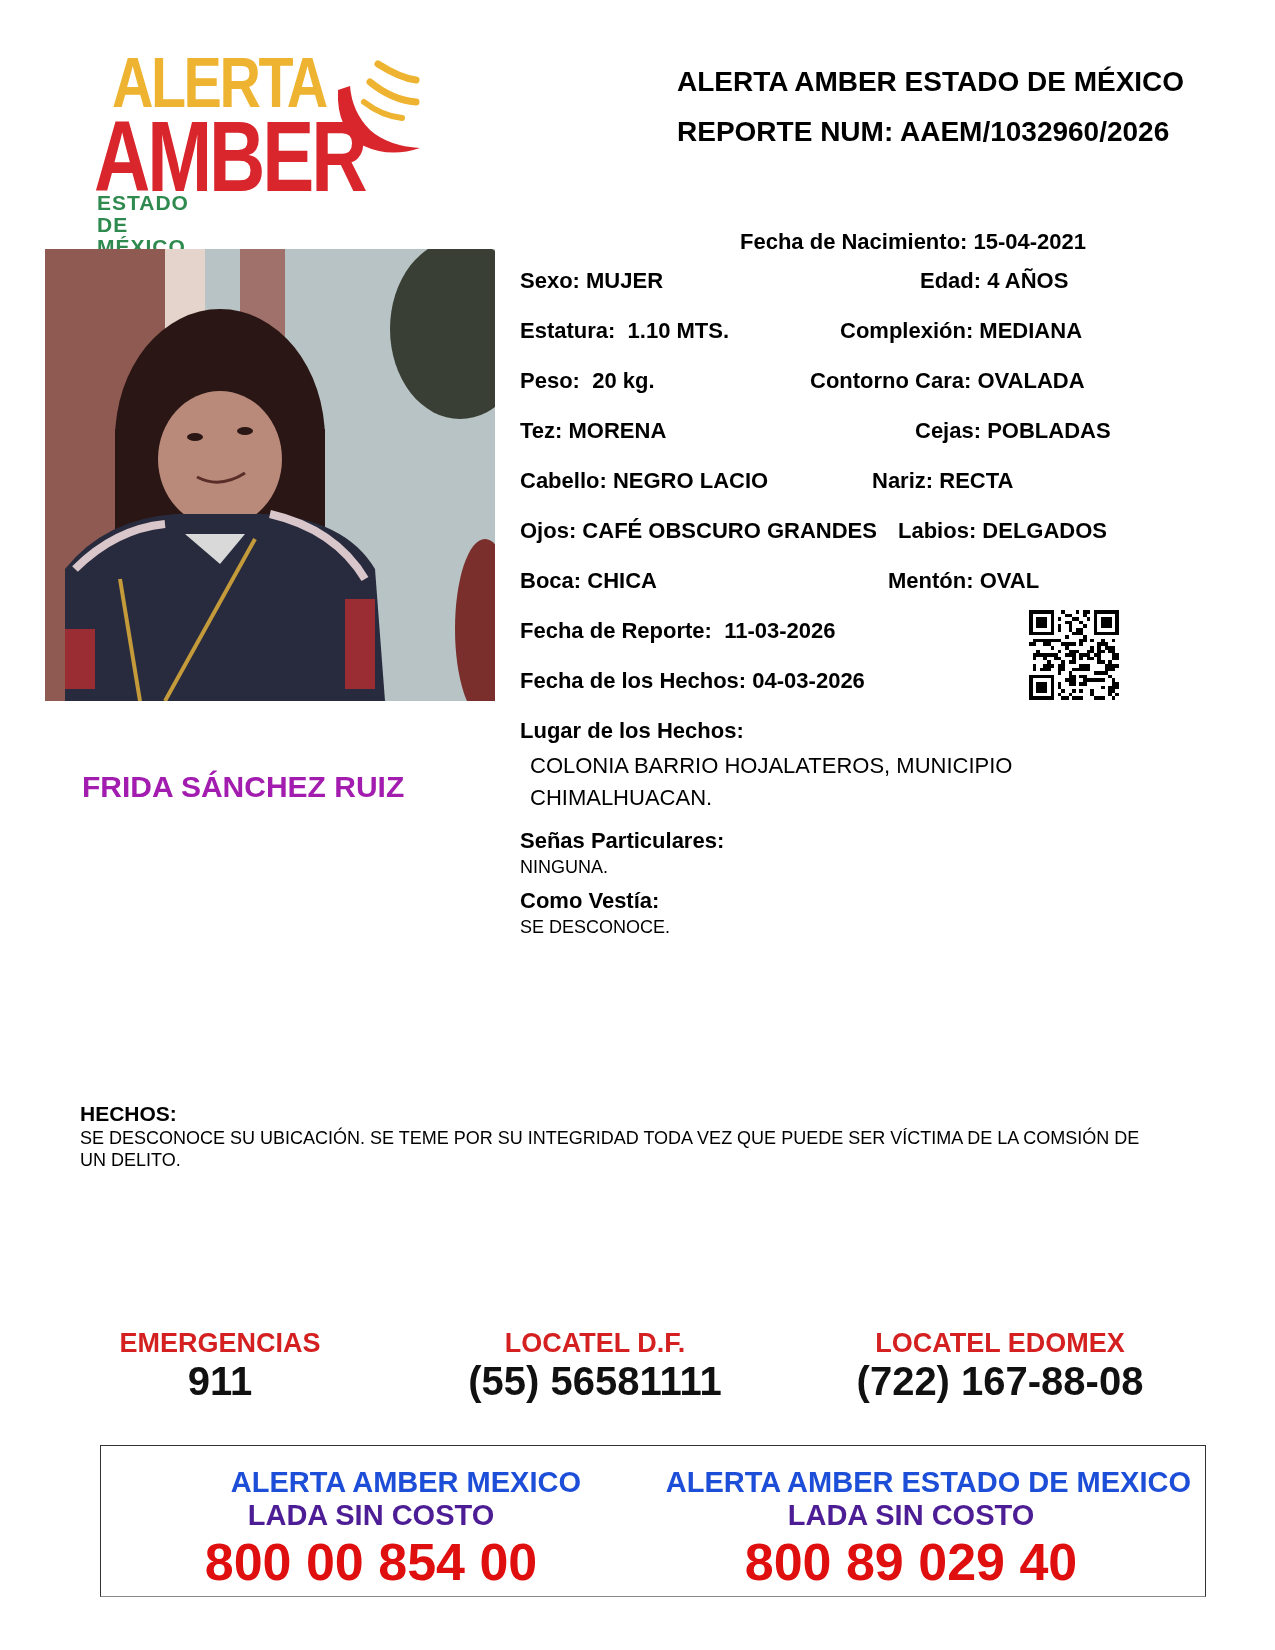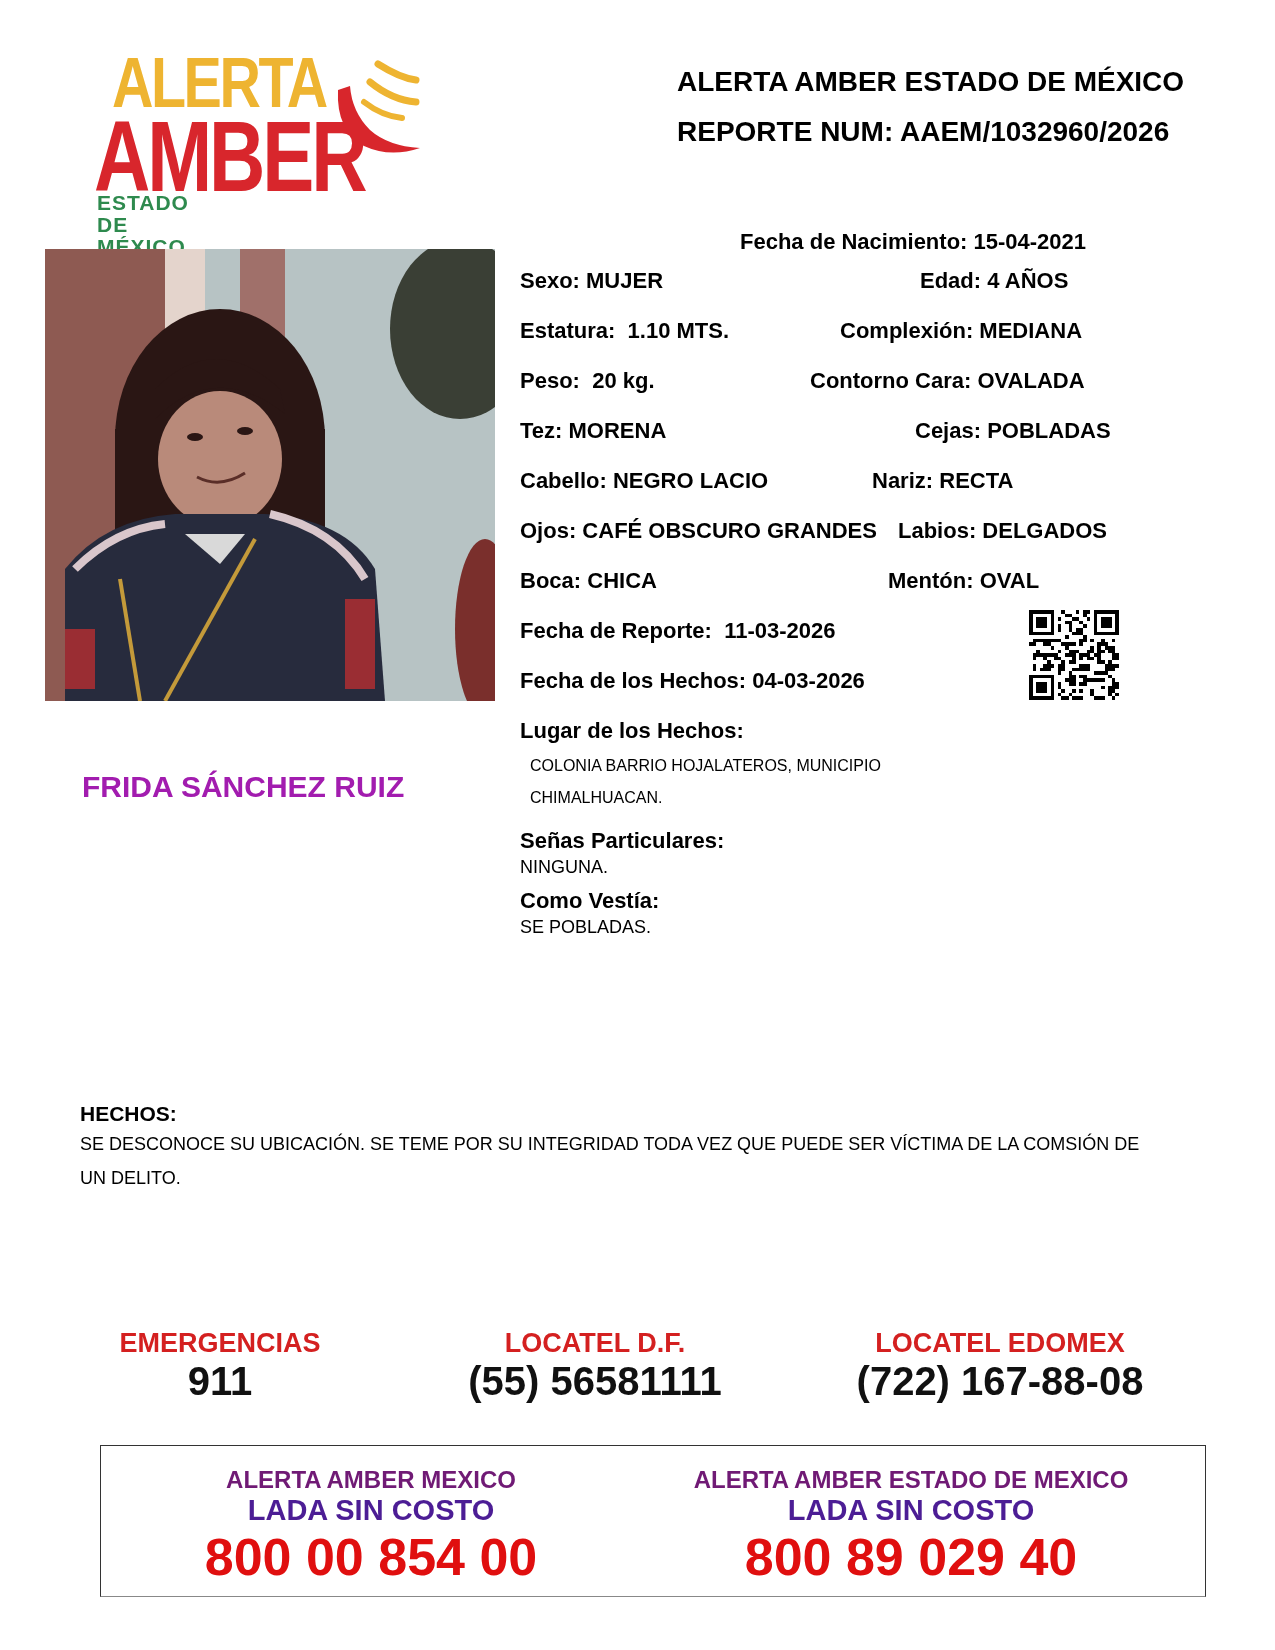--- a/index.html
+++ b/index.html
@@ -13,29 +13,29 @@
                 transform:scaleX(0.78); transform-origin:left top; line-height:96px; }
   .logo-estado { left:97px; top:192px; font-weight:bold; font-size:21px; color:#2e8a4e; letter-spacing:1px; line-height:22px; }
   .logo-waves { left:330px; top:50px; width:90px; height:110px; }
   
   .hdr { left:677px; font-weight:bold; font-size:28px; line-height:34px; }
   
   .photo { left:45px; top:249px; width:450px; height:452px; overflow:hidden; background:#b9c5c6; }
   .name { left:82px; top:770px; font-weight:bold; font-size:30px; color:#a21caf; }
   
   .f { font-weight:bold; font-size:22px; line-height:26px; white-space:nowrap; }
-  .val-plain { font-weight:normal; font-size:16px; line-height:32px; }
+  .val-plain { font-weight:normal; font-size:22px; line-height:32px; }
   .small { font-weight:normal; font-size:18px; line-height:22px; }
   
   .hechos-title { left:80px; top:1102px; font-weight:bold; font-size:21px; }
-  .hechos-text { left:80px; top:1127px; width:1060px; font-size:18px; line-height:34px; }
+  .hechos-text { left:80px; top:1127px; width:1060px; font-size:18px; line-height:22px; }
   .contact-label { font-weight:bold; font-size:27px; color:#d42020; text-align:center; }
   .contact-num { font-weight:bold; font-size:40px; color:#111; text-align:center; }
   .tollbox { left:100px; top:1445px; width:1104px; height:150px; border:1px solid #333; border-bottom-color:#888; }
-  .toll-title { font-weight:bold; font-size:24px; color:#701a75; text-align:center; }
+  .toll-title { font-weight:bold; font-size:29px; color:#1d4ed8; text-align:right; }
   .toll-sub { font-weight:bold; font-size:29px; color:#4c1d95; text-align:center; }
   .toll-num { font-weight:bold; font-size:52px; color:#e00f0f; text-align:center; }
   .qr { left:1029px; top:610px; width:90px; height:90px; }
 </style>
 </head>
 <body>
 
 <div class="abs">
   <div class="abs logo-alerta">ALERTA</div>
   <div class="abs logo-amber">AMBER</div>
@@ -355,21 +355,21 @@
   </svg>
 
 <div class="abs f" style="left:520px; top:718px;">Lugar de los Hechos:</div>
 <div class="abs val-plain" style="left:530px; top:750px;">COLONIA BARRIO HOJALATEROS, MUNICIPIO</div>
 <div class="abs val-plain" style="left:530px; top:782px;">CHIMALHUACAN.</div>
 
 <div class="abs f" style="left:520px; top:828px;">Señas Particulares:</div>
 <div class="abs small" style="left:520px; top:856px;">NINGUNA.</div>
 
 <div class="abs f" style="left:520px; top:888px;">Como Vestía:</div>
-<div class="abs small" style="left:520px; top:916px;">SE POBLADAS.</div>
+<div class="abs small" style="left:520px; top:916px;">SE DESCONOCE.</div>
 
 <div class="abs hechos-title">HECHOS:</div>
 <div class="abs hechos-text">SE DESCONOCE SU UBICACIÓN. SE TEME POR SU INTEGRIDAD TODA VEZ QUE PUEDE SER VÍCTIMA DE LA COMSIÓN DE UN DELITO.</div>
 
 <div class="abs" style="left:90px; top:1328px; width:260px;">
   <div class="contact-label">EMERGENCIAS</div>
   <div class="contact-num">911</div>
 </div>
 <div class="abs" style="left:430px; top:1328px; width:330px;">
   <div class="contact-label">LOCATEL D.F.</div>

